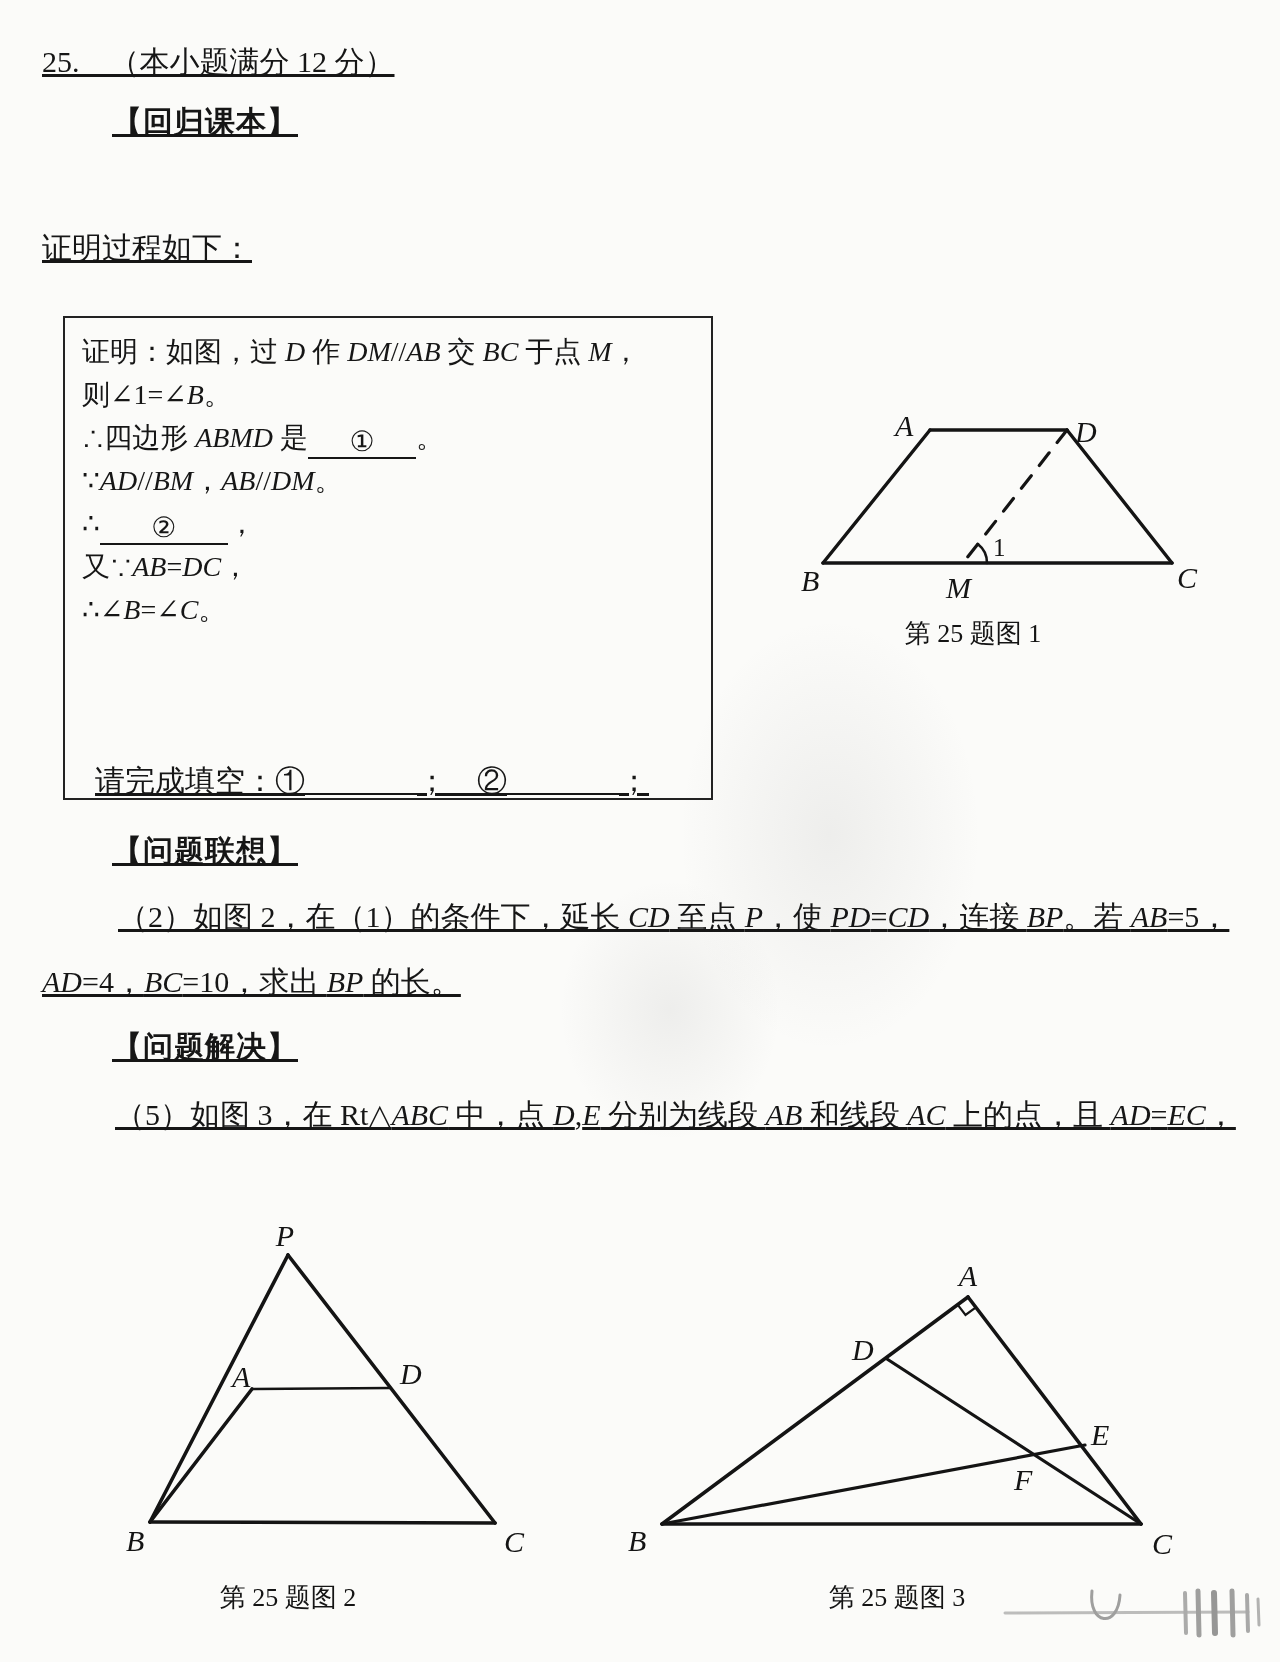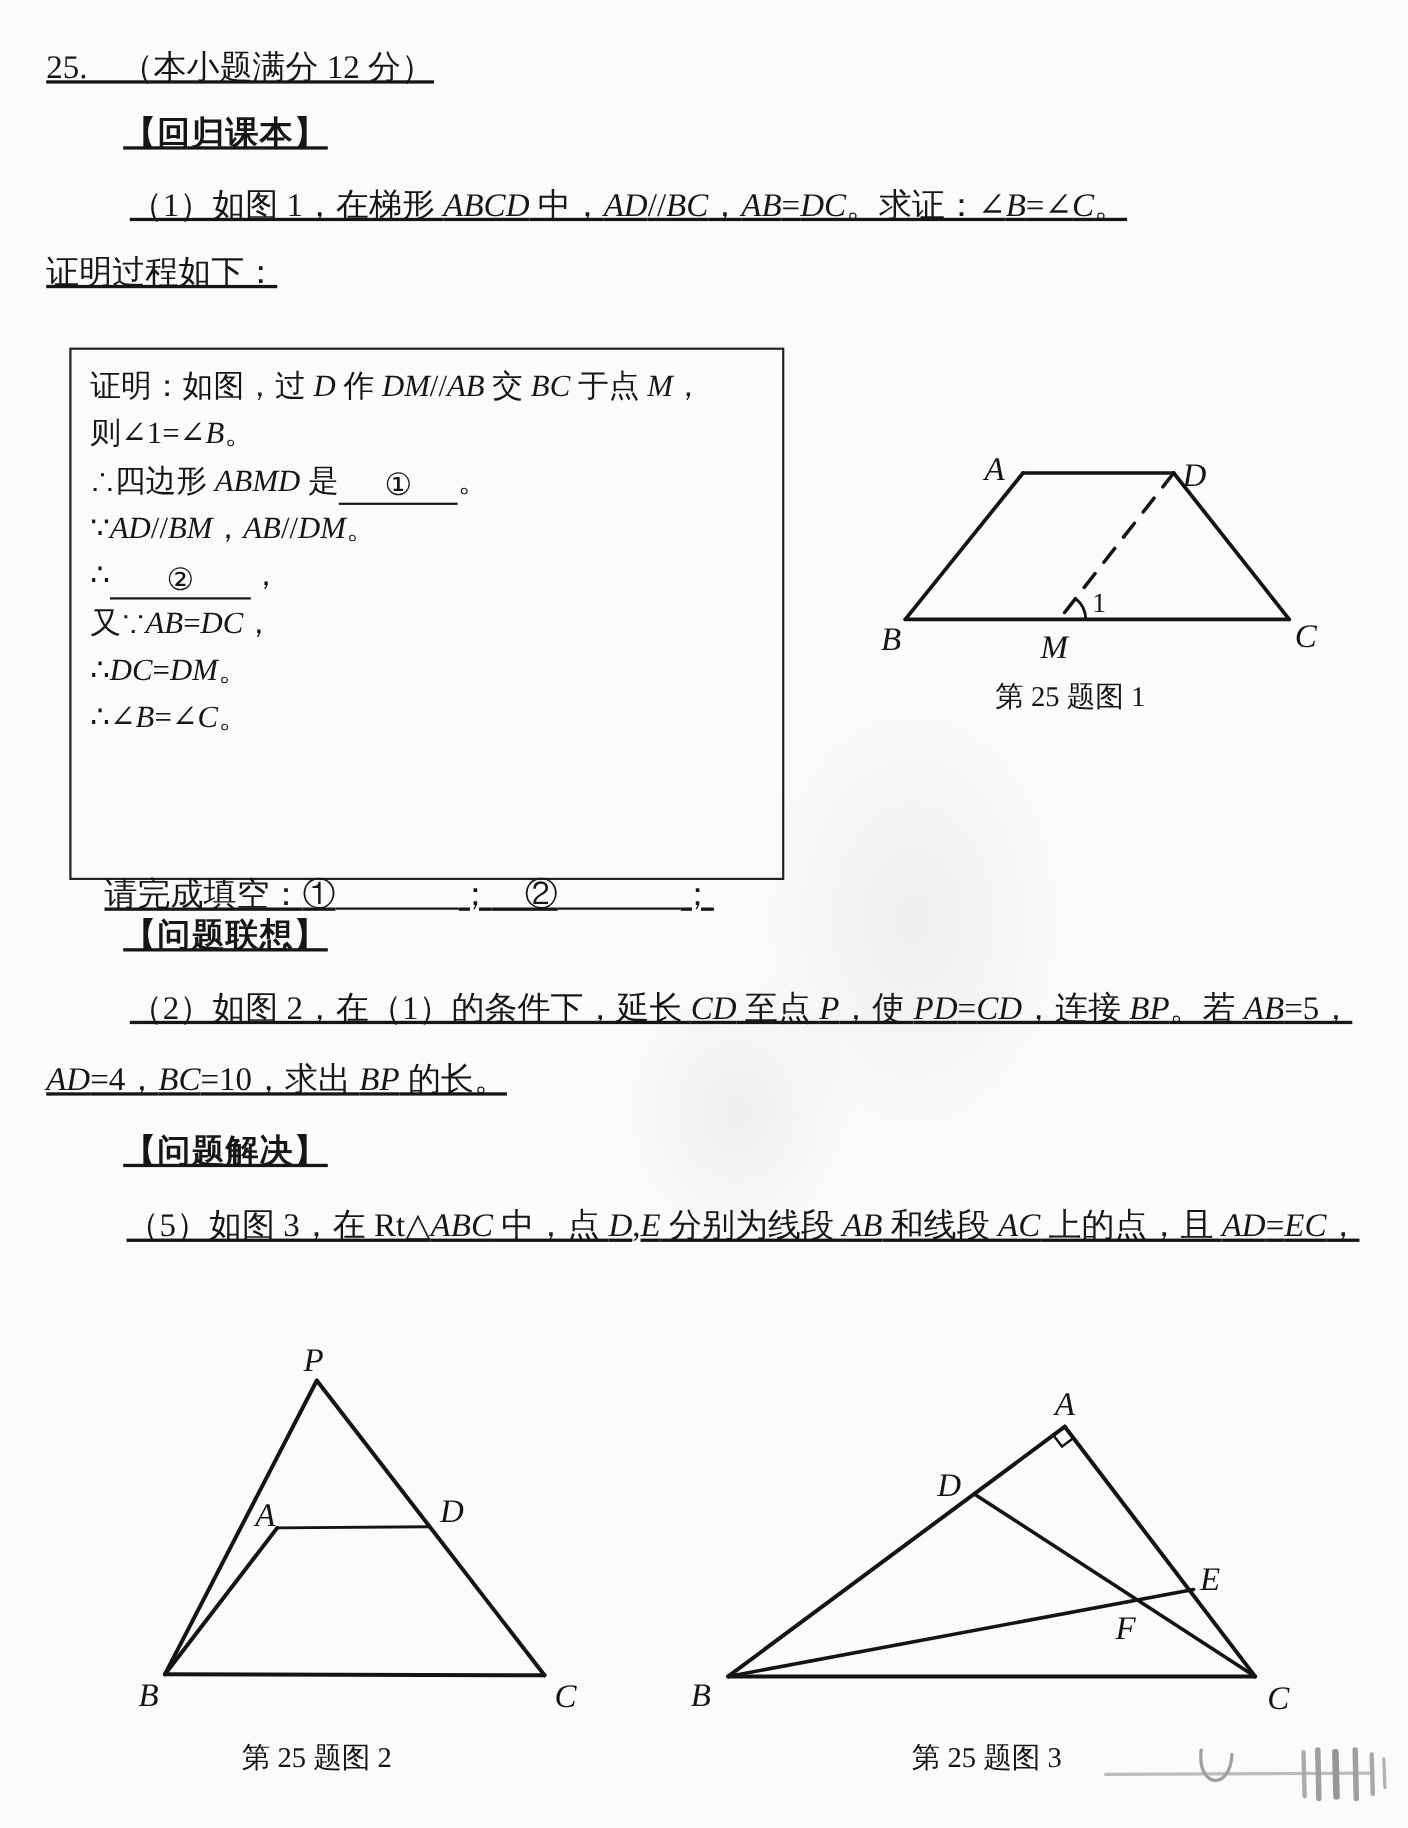--- a/index.html
+++ b/index.html
@@ -44,31 +44,29 @@
 </head>
 <body>
 
 <div class="page">
 
   <div class="smear" style="left:680px;top:620px;width:300px;height:430px;"></div>
   <div class="smear" style="left:560px;top:880px;width:220px;height:260px;"></div>
 
   <div class="tline" style="left:42px;top:44px;"><span>25.　（本小题满分 12 分）</span></div>
   <div class="tline hdr" style="left:112px;top:104px;">【回归课本】</div>
-  <div class="tline" style="left:118px;top:169px;"><span>（1）如图 1，在梯形 </span><span class="it">ABCD</span><span> 中，</span><span class="it">AD</span><span>//</span><span class="it">BC</span><span>，</span><span class="it">AB</span><span>=</span><span class="it">DC</span><span>。求证：∠</span><span class="it">B</span><span>=∠</span><span class="it">C</span><span>。</span></div>
   <div class="tline" style="left:42px;top:230px;">证明过程如下：</div>
 
   <div class="proof-box">
     <div class="bline"><span>证明：如图，过 </span><span class="it">D</span><span> 作 </span><span class="it">DM</span><span>//</span><span class="it">AB</span><span> 交 </span><span class="it">BC</span><span> 于点 </span><span class="it">M</span><span>，</span></div>
     <div class="bline"><span>则∠1=∠</span><span class="it">B</span><span>。</span></div>
     <div class="bline"><span>∴四边形 </span><span class="it">ABMD</span><span> 是</span><span class="blank" style="width: 108px;">①</span><span>。</span></div>
     <div class="bline"><span>∵</span><span class="it">AD</span><span>//</span><span class="it">BM</span><span>，</span><span class="it">AB</span><span>//</span><span class="it">DM</span><span>。</span></div>
     <div class="bline"><span>∴</span><span class="blank" style="width: 128px;">②</span><span>，</span></div>
     <div class="bline"><span>又∵</span><span class="it">AB</span><span>=</span><span class="it">DC</span><span>，</span></div>
-    <div class="bline"><span>∴</span><span class="it">DC</span><span>=</span><span class="it">DM</span><span>。</span></div>
     <div class="bline"><span>∴∠</span><span class="it">B</span><span>=∠</span><span class="it">C</span><span>。</span></div>
   </div>
 
   <svg style="left:755px;top:385px;" width="455" height="275" viewBox="0 0 455 275">
     <g stroke="#141414" stroke-width="3.4" fill="none" stroke-linecap="round">
       <line x1="175" y1="45" x2="312" y2="45"></line>
       <line x1="175" y1="45" x2="68" y2="178"></line>
       <line x1="312" y1="45" x2="417" y2="178"></line>
       <line x1="68" y1="178" x2="417" y2="178"></line>
       <line x1="312" y1="45" x2="208" y2="178" stroke-width="3.2" stroke-dasharray="16 13"></line>
@@ -76,21 +74,21 @@
     </g>
     <text class="vlabel" x="140" y="51">A</text>
     <text class="vlabel" x="320" y="57">D</text>
     <text class="vlabel" x="46" y="206">B</text>
     <text class="vlabel" x="422" y="203">C</text>
     <text class="vlabel" x="191" y="213">M</text>
     <text class="numlabel" x="238" y="171">1</text>
     <text class="figcap" x="218" y="257" text-anchor="middle">第 25 题图 1</text>
   </svg>
 
-  <div class="tline" style="left:95px;top:763px;margin-top:32px;"><span>请完成填空：</span><span>①</span><span class="blank" style="width: 112px;"></span><span>；</span><span>　②</span><span class="blank" style="width: 112px;"></span><span>；</span></div>
+  <div class="tline" style="left:95px;top:763px;"><span>请完成填空：</span><span>①</span><span class="blank" style="width: 112px;"></span><span>；</span><span>　②</span><span class="blank" style="width: 112px;"></span><span>；</span></div>
   <div class="tline hdr" style="left:112px;top:833px;">【问题联想】</div>
   <div class="tline" style="left:118px;top:899px;"><span>（2）如图 2，在（1）的条件下，延长 </span><span class="it">CD</span><span> 至点 </span><span class="it">P</span><span>，使 </span><span class="it">PD</span><span>=</span><span class="it">CD</span><span>，连接 </span><span class="it">BP</span><span>。若 </span><span class="it">AB</span><span>=5，</span></div>
   <div class="tline" style="left:42px;top:964px;"><span class="it">AD</span><span>=4，</span><span class="it">BC</span><span>=10，求出 </span><span class="it">BP</span><span> 的长。</span></div>
   <div class="tline hdr" style="left:112px;top:1029px;">【问题解决】</div>
   <div class="tline" style="left:115px;top:1097px;"><span>（5）如图 3，在 Rt△</span><span class="it">ABC</span><span> 中，点 </span><span class="it">D</span><span>,</span><span class="it">E</span><span> 分别为线段 </span><span class="it">AB</span><span> 和线段 </span><span class="it">AC</span><span> 上的点，且 </span><span class="it">AD</span><span>=</span><span class="it">EC</span><span>，</span></div>
 
   <svg style="left:100px;top:1210px;" width="460" height="410" viewBox="0 0 460 410">
     <g stroke="#141414" stroke-width="3.6" fill="none" stroke-linecap="round">
       <line x1="50" y1="312" x2="188" y2="45"></line>
       <line x1="188" y1="45" x2="395" y2="313"></line>

